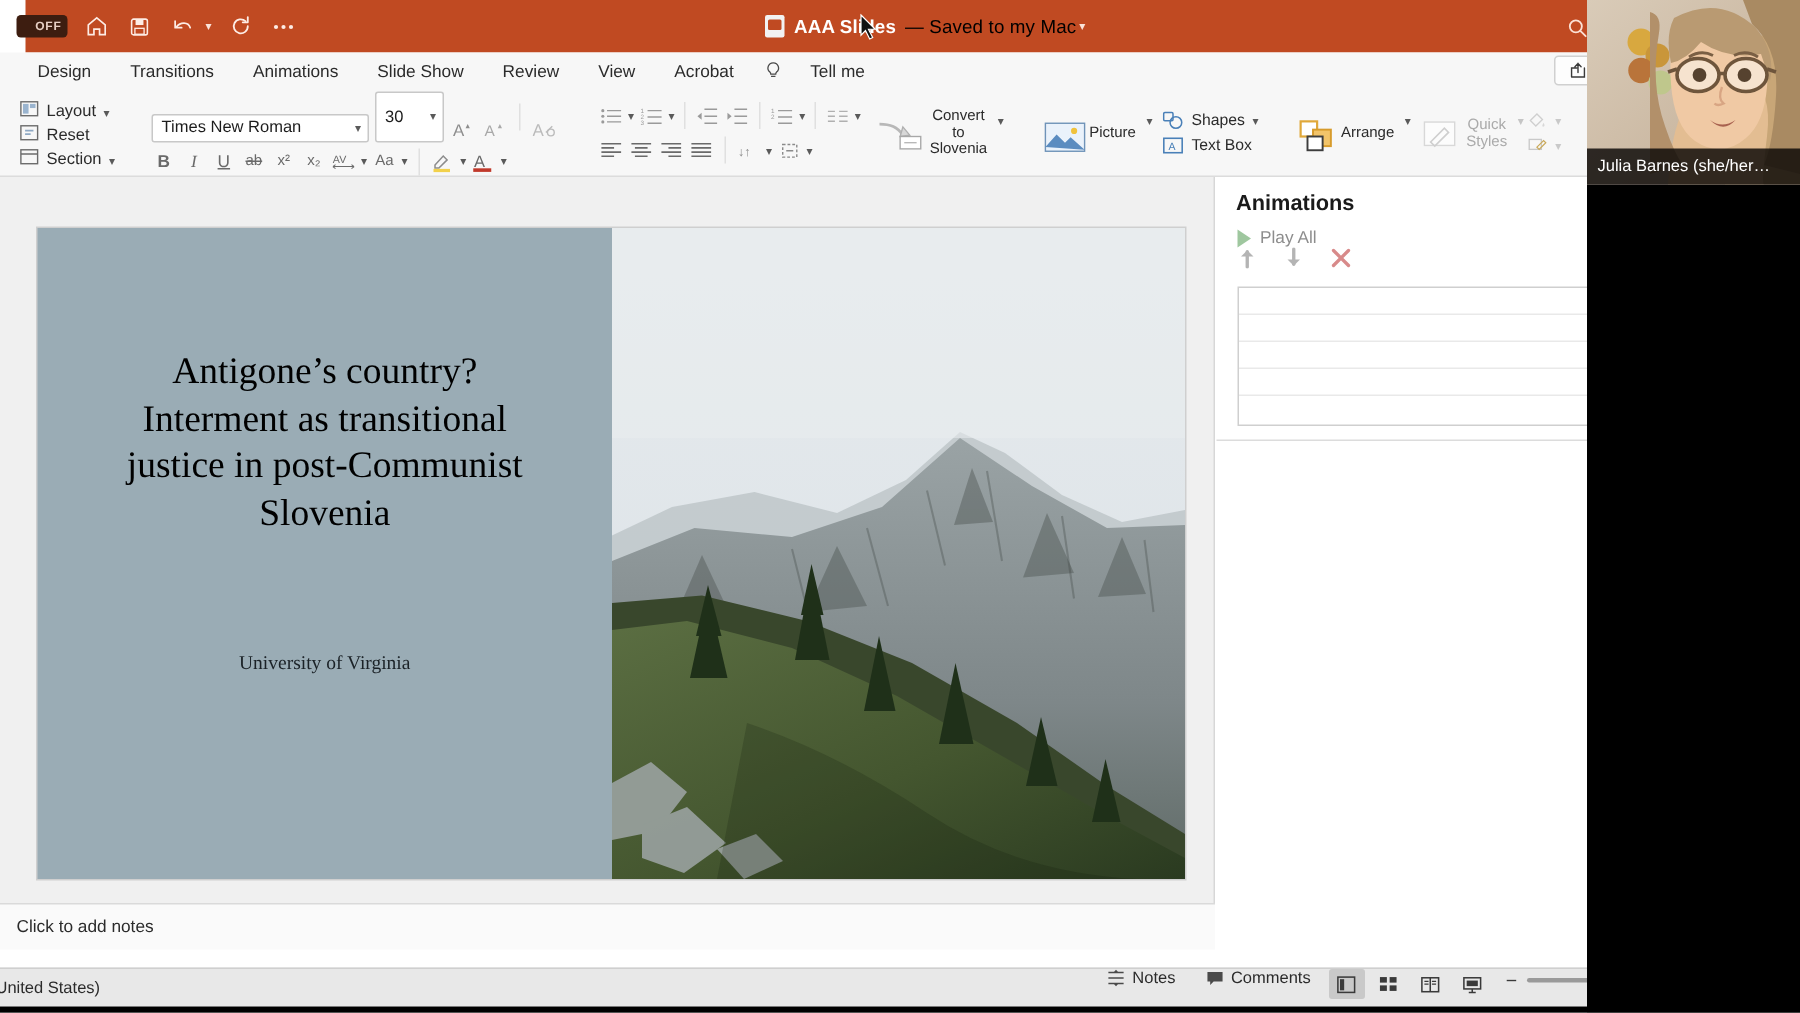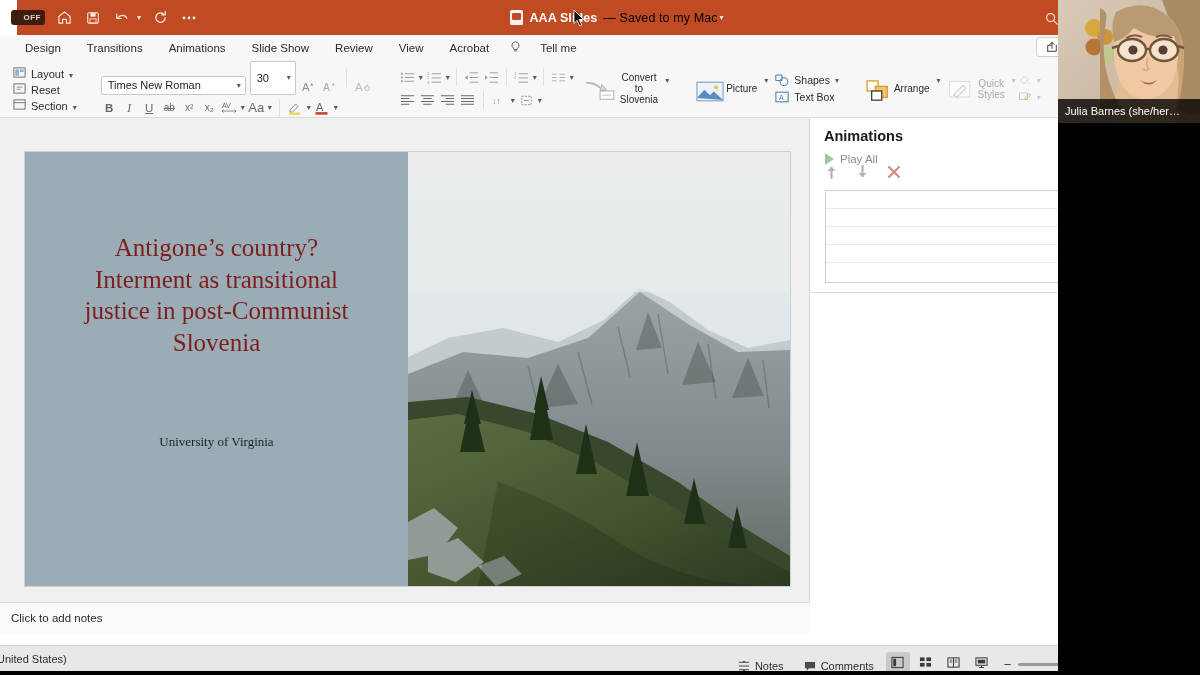--- a/index.html
+++ b/index.html
@@ -118,21 +118,21 @@
   
   .workspace { position:absolute; left:0; top:118px; width:810px; height:497px; background:#f0f0f0;
                border-right:1px solid #d7d7d7; }
   .slide-outer {
     position:absolute; left:25px; top:34px; width:765px; height:434px;
     background:#9aacb5; box-shadow:0 0 0 1px #cfcfcf;
   }
   .slide-left { position:absolute; left:0; top:0; width:383px; height:100%; }
   .slide-title {
     position:absolute; left:14px; right:14px; top:80px;
-    text-align:center; color:#7f1d1d;
+    text-align:center; color:#000000;
     font-family:"Liberation Serif", serif; font-size:25px; line-height:31.5px;
   }
   .slide-sub {
     position:absolute; left:30px; right:30px; top:277px;
     text-align:center; color:#1b2227;
     font-family:"Liberation Serif", serif; font-size:13px; line-height:25px;
   }
   .slide-photo { position:absolute; left:383px; top:0; width:382px; height:434px; overflow:hidden; }
 
   .notes {
@@ -162,21 +162,21 @@
   .anim-row:last-child{border-bottom:none;}
   .pane-divider { margin-top:9px; border-top:1px solid #dcdcdc; }
 
   
   .statusbar {
     position:absolute; left:0; top:645px; width:1200px; height:26px;
     background:#e8e8e8; border-top:1px solid #cfcfcf;
     display:flex; align-items:center;
   }
   .lang { font-size:11px; color:#2b2b2b; padding-left:0px; margin-left:-3px; }
-  .sb-right { position:absolute; right:0; top:0; height:26px; display:flex; align-items:flex-end; gap:0; }
+  .sb-right { position:absolute; right:0; top:0; height:26px; display:flex; align-items:flex-start; gap:0; }
   .sb-item { display:flex; align-items:center; gap:5px; font-size:11px; color:#2b2b2b; padding:0 10px; }
   .viewbtn { width:24px; height:20px; display:flex; align-items:center; justify-content:center;
              margin:0 2px; border-radius:2px; }
   .viewbtn.active { background:#c9c9c9; }
   .zoomwrap { display:flex; align-items:center; gap:7px; padding:0 8px; }
   .track { width:95px; height:3px; background:#9a9a9a; border-radius:2px; position:relative; }
   .knob { position:absolute; left:48px; top:-4.5px; width:12px; height:12px; border-radius:50%;
           background:#fbfbfb; box-shadow:0 0 0 1px #8d8d8d; }
   .zoomlbl { font-size:11px; color:#2b2b2b; width:30px; text-align:center; }
   .blackbar { position:absolute; left:0; top:671px; width:1200px; height:4px; background:#000; }
@@ -362,21 +362,21 @@
           <div class="fb" style="text-decoration:line-through;font-size:10px;">ab</div>
           <div class="fb" style="font-size:10px;">x²</div>
           <div class="fb" style="font-size:10px;">x₂</div>
           <div class="fb">
             <svg width="16" height="13" viewBox="0 0 18 14">
                 <text x="1" y="8" font-family="Liberation Sans" font-size="8" fill="#6a6a6a">AV</text>
                 <path d="M1 11h16M1 11l2-1.5M1 11l2 1.5M17 11l-2-1.5M17 11l-2 1.5" stroke="#6a6a6a" stroke-width=".8" fill="none"></path>
               </svg>
           </div>
           <span class="caret">▾</span>
-          <div class="fb" style="font-size:13px;">Aa</div>
+          <div class="fb" style="font-size:10px;">Aa</div>
           <span class="caret">▾</span>
           <div class="rsep" style="height:18px;margin:0 4px;"></div>
           <div class="fb">
             <svg width="16" height="15" viewBox="0 0 16 15">
                 <path d="M3 10l5.5-6 2.6 2.6L5.6 12H3z" fill="none" stroke="#8c8c8c" stroke-width="1"></path>
                 <rect x="2" y="12.6" width="11" height="2.2" fill="#f2d14b"></rect>
               </svg>
           </div>
           <span class="caret">▾</span>
           <div class="fb">

